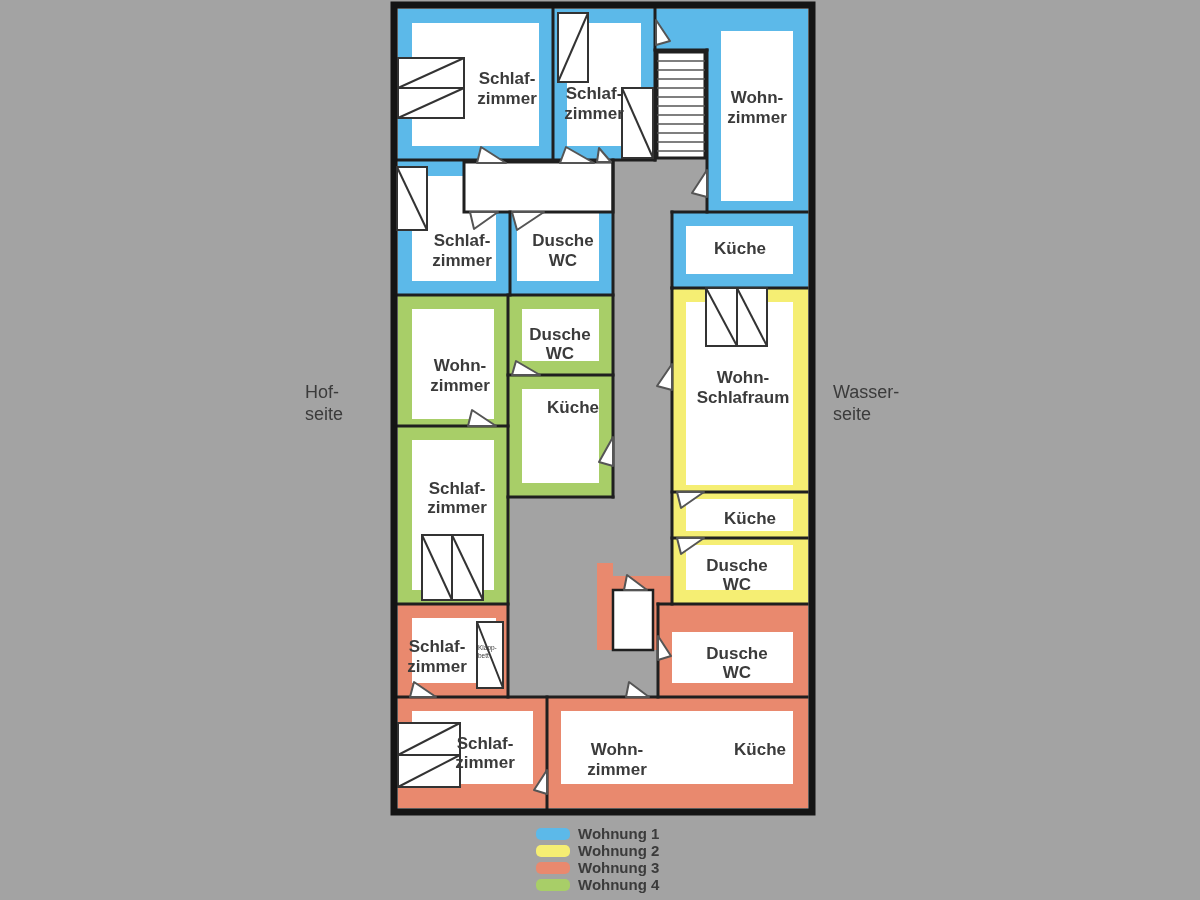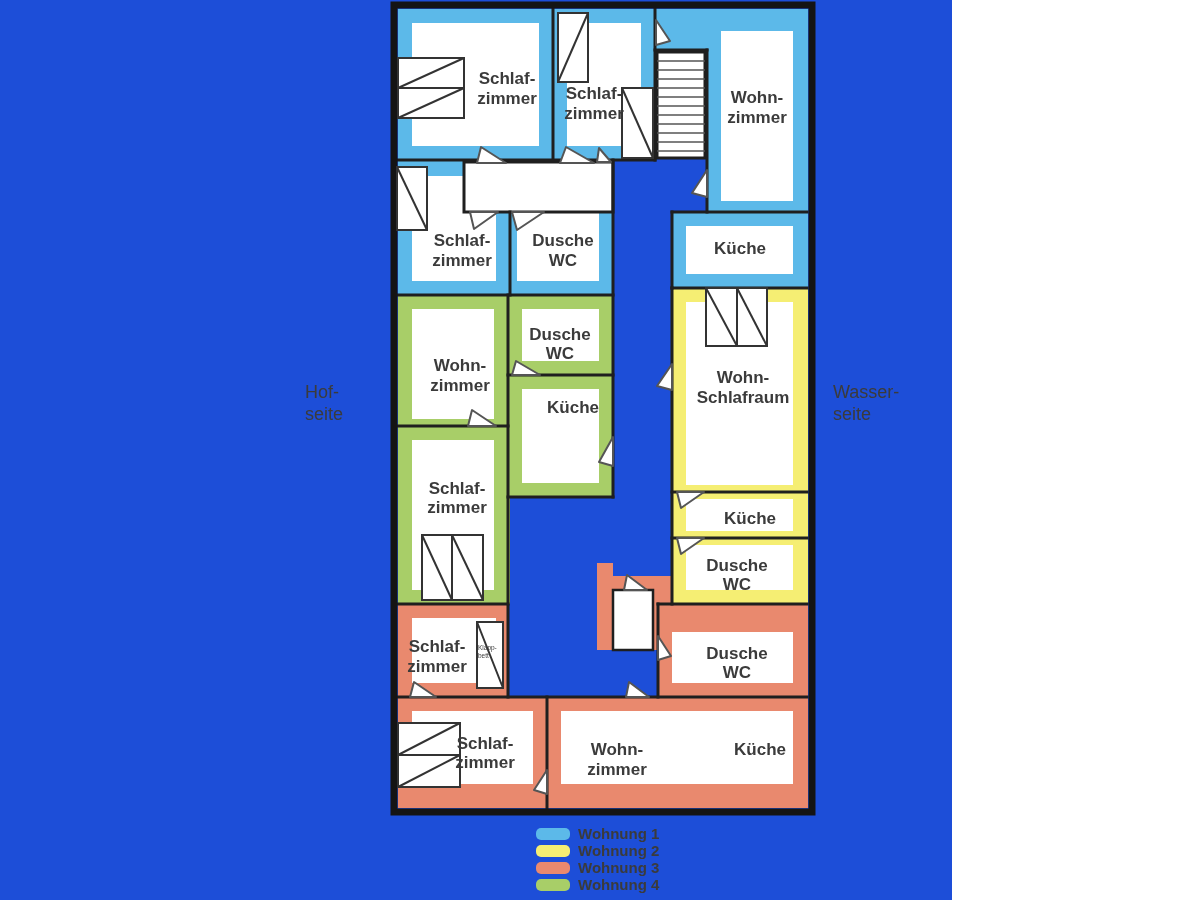--- a/index.html
+++ b/index.html
@@ -1,16 +1,16 @@
 <!DOCTYPE html>
 <html><head>
 <meta charset="utf-8">
 <style>
   html,body{margin:0;padding:0;background:#ffffff;}
-  .stage{position:relative;width:952px;height:900px;background:#1d4ed8;overflow:hidden;}
+  .stage{position:relative;width:1200px;height:900px;background:#a3a3a3;overflow:hidden;}
   svg text{font-family:"Liberation Sans","DejaVu Sans",sans-serif;fill:#3b3b3b;}
   .room-label{font-size:17px;font-weight:700;text-anchor:middle;}
   .side-label{font-size:18px;font-weight:400;text-anchor:start;}
   .legend-label{font-size:15px;font-weight:700;text-anchor:start;}
   .tiny-label{font-size:6.5px;font-weight:400;text-anchor:start;}
   .wall{stroke:#1f1f1f;stroke-width:3;stroke-linecap:square;}
   .interior{fill:#ffffff;}
   .furn{fill:#ffffff;stroke:#333333;stroke-width:2;}
   .furnline{stroke:#333333;stroke-width:2;fill:none;}
   .door{fill:#ffffff;stroke:#555555;stroke-width:2;stroke-linejoin:round;}

